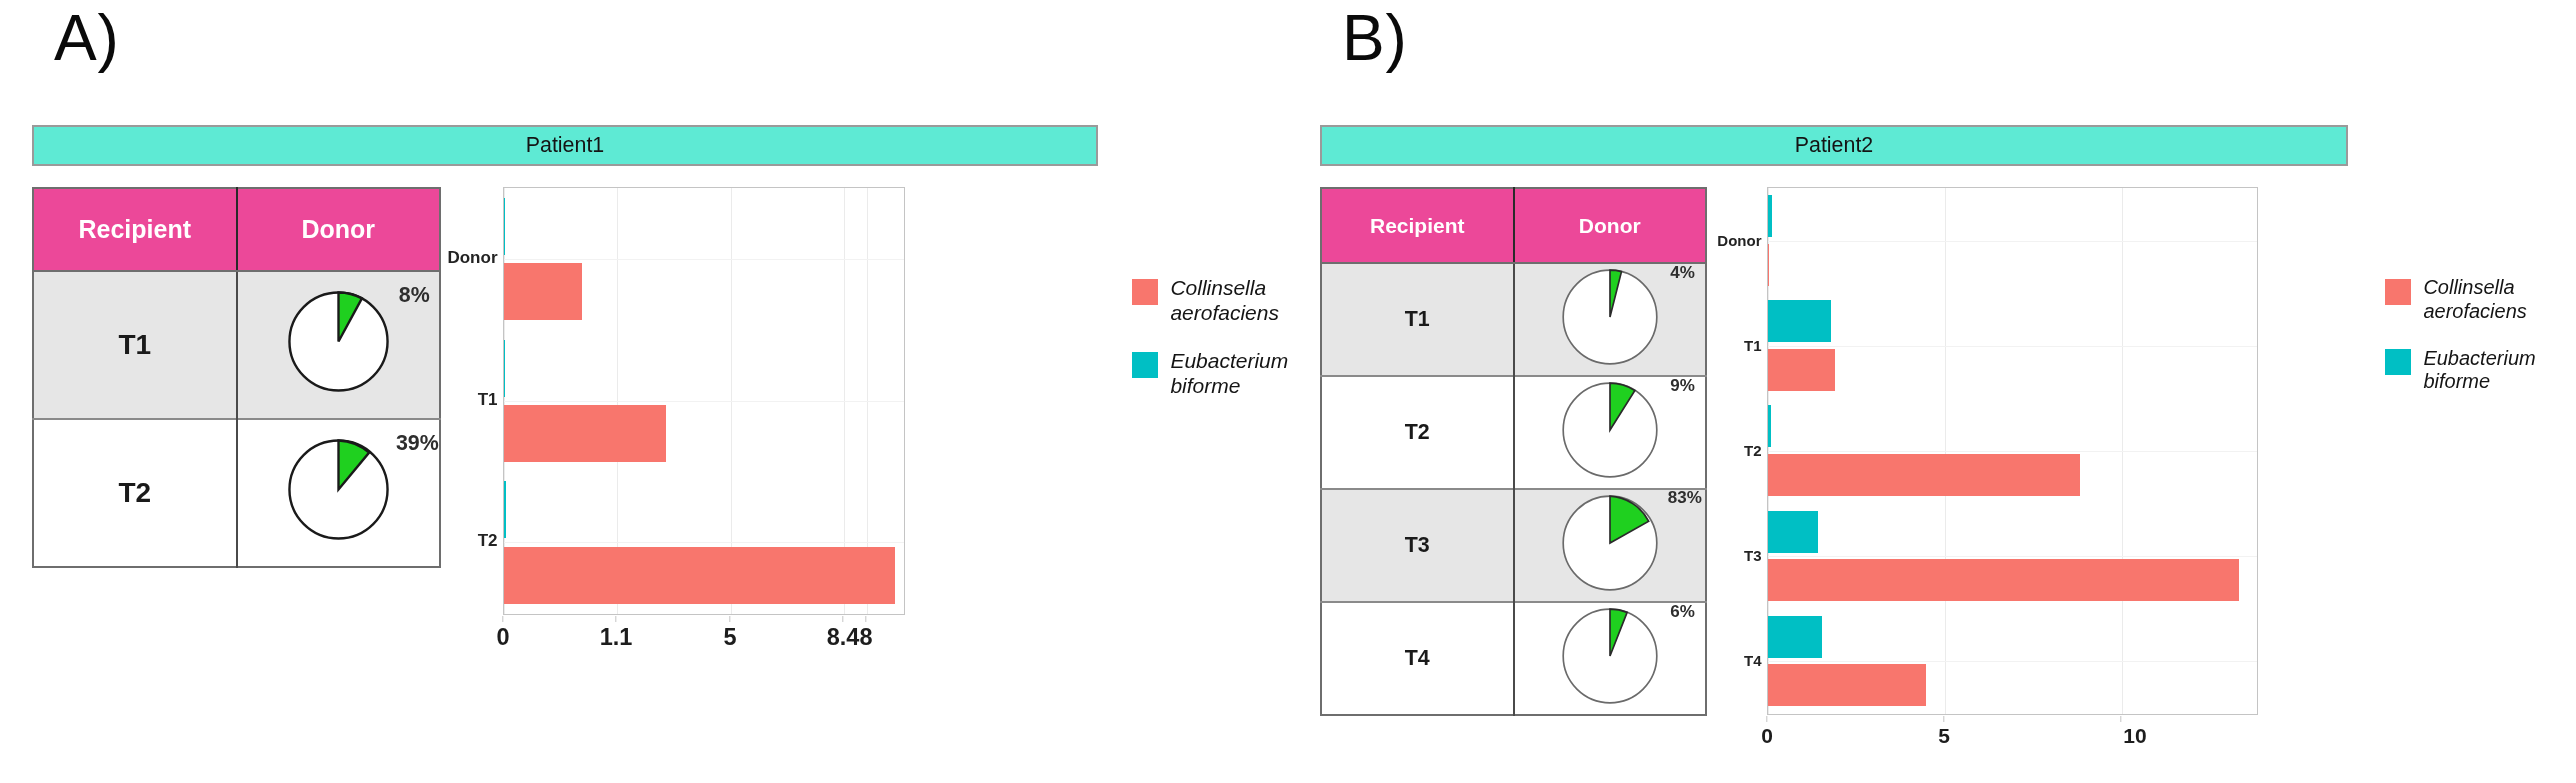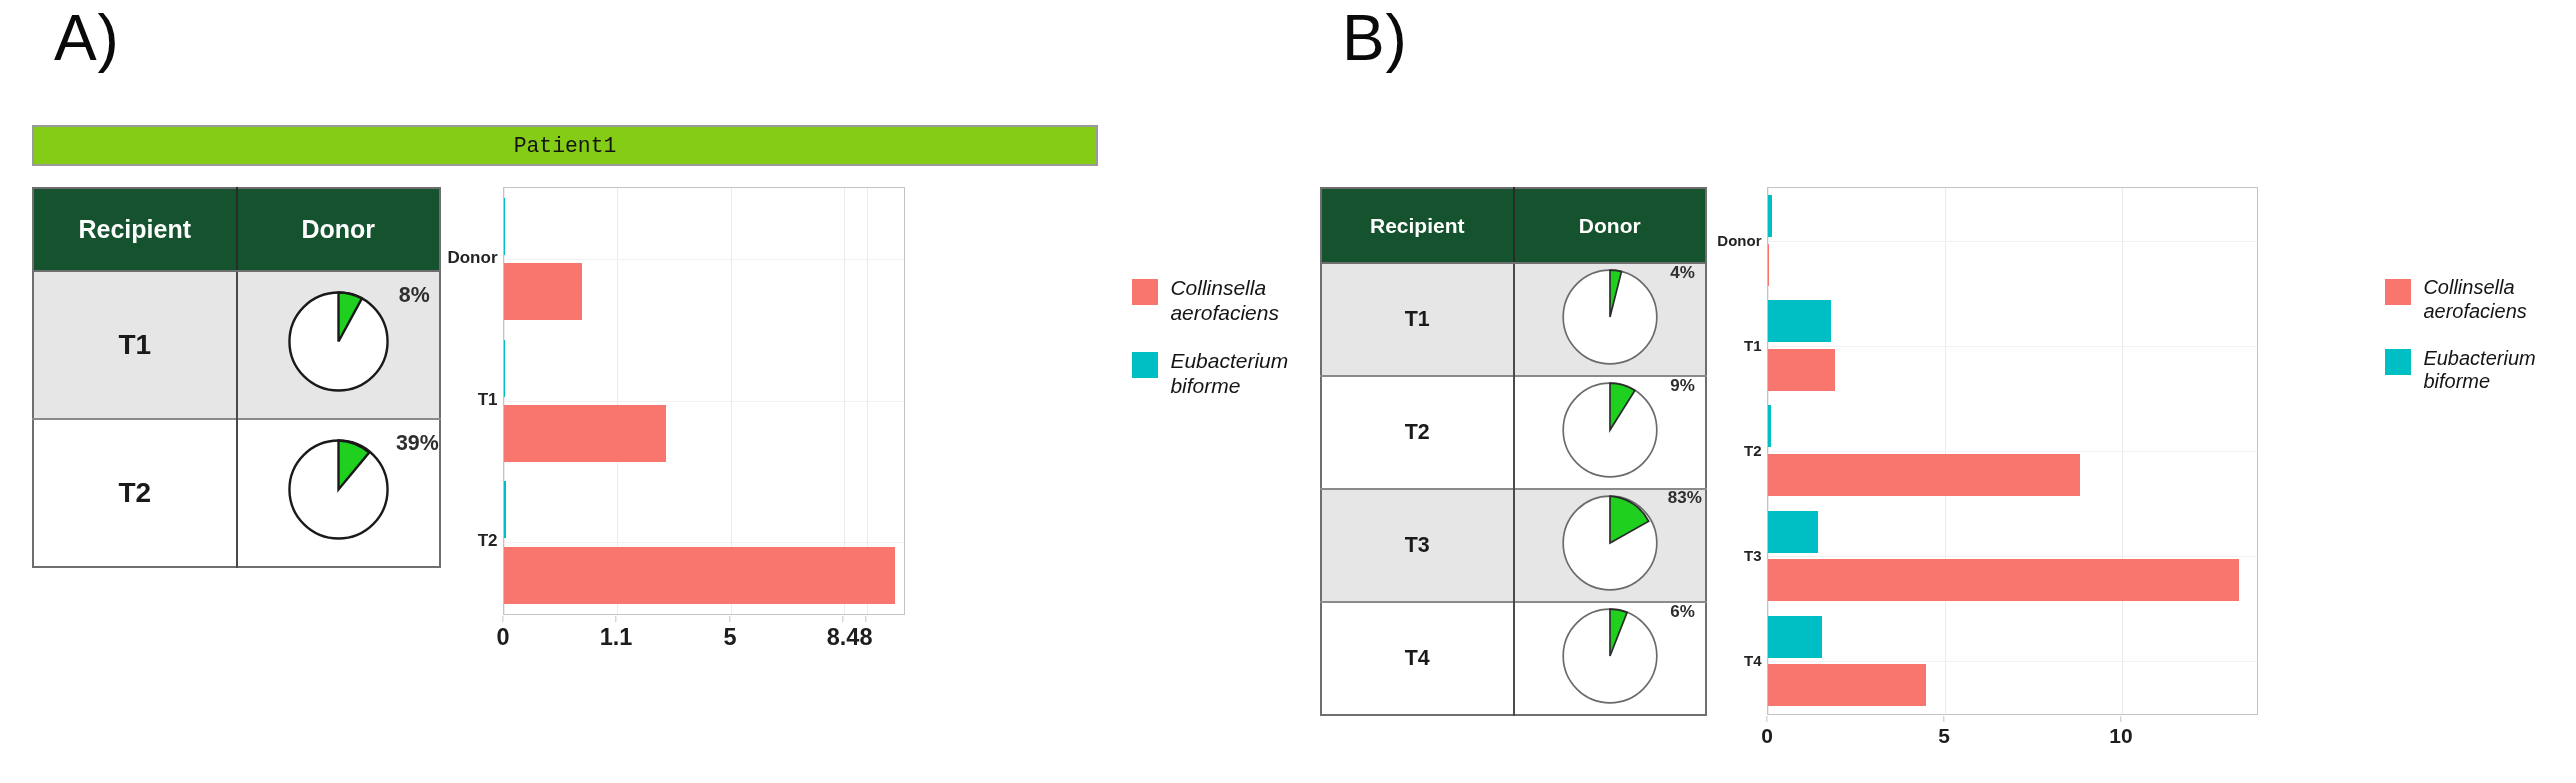--- a/index.html
+++ b/index.html
@@ -29,44 +29,44 @@
     line-height: 1;
     letter-spacing: 0.7px;
     font-family: "Liberation Sans", sans-serif;
   }
   #panel-a .panel-label { left: 54px; top: 5.5px; }
   #panel-b .panel-label { left: 54px; top: 5.5px; }
 
   
   .strip-title {
     position: absolute;
-    background: #84cc16;
+    background: #5eead4;
     border: 2.8px solid #9a9a9a;
     display: flex;
     align-items: center;
     justify-content: center;
     font-size: 21.4px;
     color: #141414;
-    font-family: Liberation Mono, monospace;
+    font-family: Liberation Sans, sans-serif;
   }
   #panel-a .strip-title { left: 32px; top: 125px; width: 1066px; height: 41px; }
   #panel-b .strip-title { left: 32px; top: 125px; width: 1028px; height: 41px; }
 
   
   .rd-table {
     position: absolute;
     border-collapse: collapse;
     border: 2.1px solid #6e6e6e;
     background: #ffffff;
   }
   #panel-a .rd-table { left: 32px; top: 187px; width: 409px; }
   #panel-b .rd-table { left: 32px; top: 187px; width: 387px; }
 
   .rd-table .hdr-cell {
-    background: #14532d;
+    background: #ec4899;
     color: #ffffff;
     font-weight: bold;
     text-align: center;
     vertical-align: middle;
     border: 1.4px solid #1c75cb;
     border-bottom: 2.1px solid #6e6e6e;
   }
   #panel-a .rd-table .hdr-cell { height: 83px; font-size: 25px; }
   #panel-b .rd-table .hdr-cell { height: 75px; font-size: 21px; }
 
@@ -278,20 +278,21 @@
           <span>Eubacterium</span><br>
           <span>biforme</span>
         </span>
       </div>
     </div>
   </div>
 
   <div class="panel" id="panel-b">
     <div class="panel-label">B)</div>
 
+    <div class="strip-title">Patient2</div>
 
     <table class="rd-table">
       <thead>
         <tr>
           <th class="hdr-cell" style="width:50%;">Recipient</th>
           <th class="hdr-cell sep" style="width:50%;">Donor</th>
         </tr>
       </thead>
       <tbody>
         <tr class="shade">
@@ -376,21 +377,21 @@
           <div class="bar" style="background: rgb(0, 191, 196); width: 50px; height: 42px; left: 0px; top: 323px;"></div>
           <div class="bar" style="background: rgb(248, 118, 109); width: 158px; height: 42px; left: 0px; top: 476px;"></div>
           <div class="bar" style="background: rgb(0, 191, 196); width: 54px; height: 42px; left: 0px; top: 428px;"></div>
         </div>
       <div class="axis-x">
           <div class="xtick-mark" style="left: 0px;"></div>
           <div class="xtick" style="left: 0px;">0</div>
           <div class="xtick-mark" style="left: 177px;"></div>
           <div class="xtick" style="left: 177px;">5</div>
           <div class="xtick-mark" style="left: 354px;"></div>
-          <div class="xtick" style="left: 354px;">10</div>
+          <div class="xtick" style="left: 368px;">10</div>
         </div>
     </div>
 
     <div class="legend">
       <div class="legend-row">
         <span class="legend-swatch" style="background:#F8766D;"></span>
         <span class="legend-text">
           <span>Collinsella</span><br>
           <span>aerofaciens</span>
         </span>

